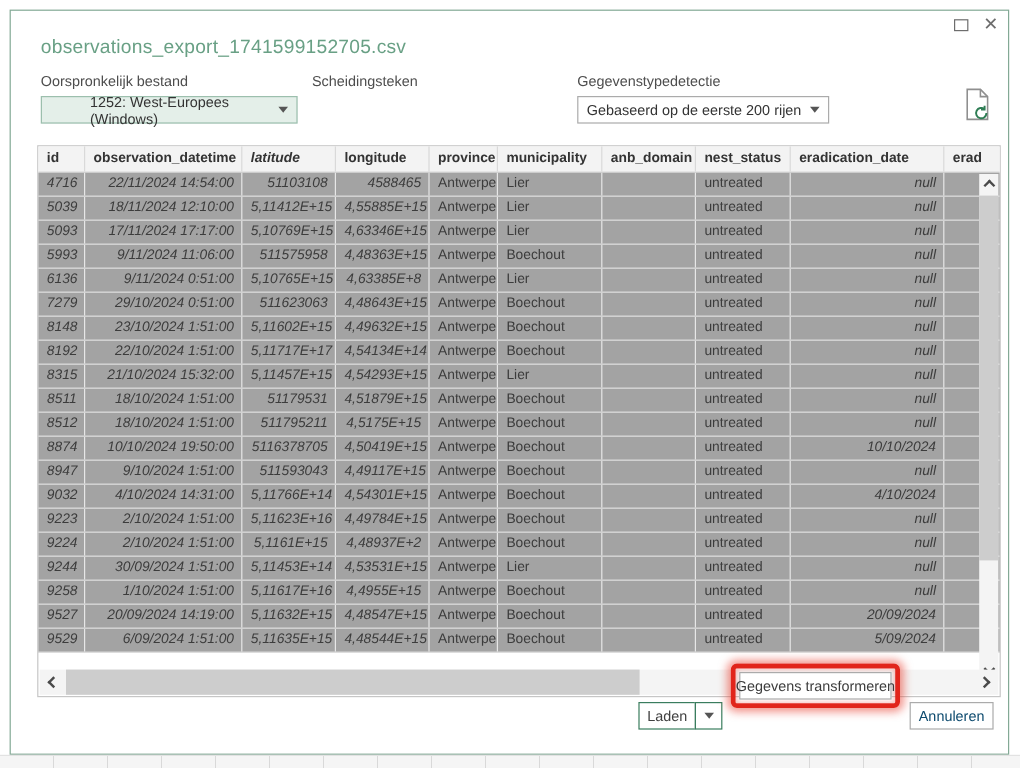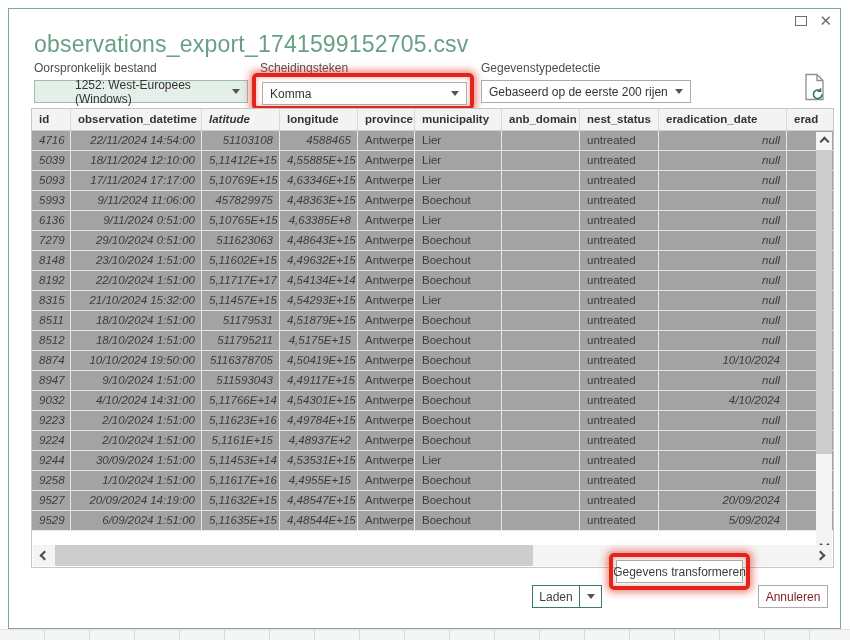--- a/index.html
+++ b/index.html
@@ -20,21 +20,21 @@
   .dialog {
     position: absolute; left: 8px; top: 8px; width: 833px; height: 621px;
     background: #fff; border: 1px solid #83a995;
   }
   
   .win-controls { position: absolute; top: 4px; right: 8px; display: flex; align-items: center; gap: 12px; }
   .restore-box { width: 12px; height: 10px; border: 1px solid #6d6d6d; background: transparent; }
   .close-x { font-size: 15px; color: #6d6d6d; line-height: 1; cursor: default; }
   .title {
     position: absolute; left: 25px; top: 22px;
-    font-size: 23px; color: #69a085; letter-spacing: 0.2px;
+    font-size: 16px; color: #69a085; letter-spacing: 0.2px;
     white-space: nowrap;
   }
   
   .field-label { position: absolute; font-size: 12px; color: #4d4d4d; top: 52px; white-space: nowrap; }
   .lbl-1 { left: 25px; } .lbl-2 { left: 251px; } .lbl-3 { left: 472px; }
   .dropdown {
     position: absolute; top: 71px; height: 23px;
     border: 1px solid #ababab; background: #fff;
     display: flex; align-items: center; justify-content: space-between;
     font-size: 12px; color: #333; padding: 0 7px; cursor: default;
@@ -49,21 +49,21 @@
   .red-highlight {
     position: absolute; border: 4px solid #e1251b; border-radius: 5px;
     box-shadow: 0 0 7px 3px rgba(232,60,45,0.55), inset 0 0 4px 1px rgba(232,60,45,0.35);
     background: transparent;
   }
   .red-box-delim { left: 243px; top: 64px; width: 222px; height: 37px; }
   
   .file-icon { position: absolute; right: 14px; top: 64px; width: 22px; height: 28px; }
   
   .table-wrap {
-    position: absolute; left: 22px; top: 99px; width: 803px; height: 460px;
+    position: absolute; left: 22px; top: 112px; width: 803px; height: 460px;
     border: 1px solid #c6c6c6; background: #fff;
   }
   .thead { display: flex; height: 22px; background: #f3f3f3; border-bottom: 1px solid #cfcfcf; }
   .th {
     font-size: 11.5px; font-weight: bold; color: #333;
     padding: 4px 0 0 7px; border-right: 1px solid #d9d9d9;
     white-space: nowrap; overflow: hidden; flex: 0 0 auto; cursor: default;
   }
   .tbody { position: relative; }
   .tr { display: flex; height: 20px; border-bottom: 1px solid #e7e7e7; background: #a3a3a3; }
@@ -92,21 +92,21 @@
   .hscroll {
     position: absolute; left: 1px; right: 1px; bottom: 1px; height: 21px;
     background: #f4f4f4; display: flex; align-items: center;
   }
   .hscroll .arrow { width: 20px; display: flex; align-items: center; justify-content: center; cursor: default; }
   .hscroll .track { flex: 1; height: 100%; position: relative; }
   .hscroll .thumb { position: absolute; left: 2px; top: 0; height: 100%; width: 63%; background: #cdcdcd; }
   
   .btn {
     position: absolute; top: 576px; height: 23px; background: #fff;
-    border: 1px solid #ababab; font-size: 12px; color: #7f1d1d;
+    border: 1px solid #ababab; font-size: 12px; color: #0c4a6e;
     display: flex; align-items: center; justify-content: center; cursor: default; white-space: nowrap;
   }
   .btn-load { left: 523px; width: 48px; border-color: #3a7d5e; color: #404040; }
   .btn-load-arrow { left: 570px; width: 23px; border-color: #3a7d5e; }
   .btn-load-arrow .dd-arrow { margin: 0; }
   .red-box-transform { left: 600px; top: 544px; width: 141px; height: 37px; }
   .btn-transform { position: absolute; left: 3px; top: 3px; width: 127px; height: 23px;
     background: #fff; border: 1px solid #ababab; font-size: 12px; color: #3c3c3c;
     display: flex; align-items: center; justify-content: center; white-space: nowrap; }
   .btn-cancel { left: 749px; width: 70px; }
@@ -125,26 +125,20 @@
 
   <div class="field-label lbl-1">Oorspronkelijk bestand</div>
   <div class="field-label lbl-2">Scheidingsteken</div>
   <div class="field-label lbl-3">Gegevenstypedetectie</div>
 
   <div class="dropdown dd-1">
     <span>1252: West-Europees (Windows)</span>
     <span class="dd-arrow"></span>
   </div>
 
-  <div class="red-highlight red-box-delim">
-    <div class="dropdown dd-2">
-      <span>Komma</span>
-      <span class="dd-arrow"></span>
-    </div>
-  </div>
 
   <div class="dropdown dd-3">
     <span>Gebaseerd op de eerste 200 rijen</span>
     <span class="dd-arrow"></span>
   </div>
 
   <svg class="file-icon" viewBox="0 0 22 28">
     <path d="M2 1.5 h11 l6 6 v19 h-17 z" fill="none" stroke="#8f8f8f" stroke-width="1.3"></path>
     <path d="M13 1.5 v6 h6" fill="none" stroke="#8f8f8f" stroke-width="1.3"></path>
     <path d="M16.5 18 a4.3 4.3 0 1 0 1.5 3.2" fill="none" stroke="#2e7d54" stroke-width="1.6"></path>
@@ -197,21 +191,21 @@
           <div class="td col4 txt">Antwerpen</div>
           <div class="td col5 txt">Lier</div>
           <div class="td col6 txt"></div>
           <div class="td col7 txt">untreated</div>
           <div class="td col8 num">null</div>
           <div class="td col9 txt"></div>
         </div>
         <div class="tr">
           <div class="td col0 num">5993</div>
           <div class="td col1 num">9/11/2024 11:06:00</div>
-          <div class="td col2 num">457829975</div>
+          <div class="td col2 num">511575958</div>
           <div class="td col3 num">4,48363E+15</div>
           <div class="td col4 txt">Antwerpen</div>
           <div class="td col5 txt">Boechout</div>
           <div class="td col6 txt"></div>
           <div class="td col7 txt">untreated</div>
           <div class="td col8 num">null</div>
           <div class="td col9 txt"></div>
         </div>
         <div class="tr">
           <div class="td col0 num">6136</div>

